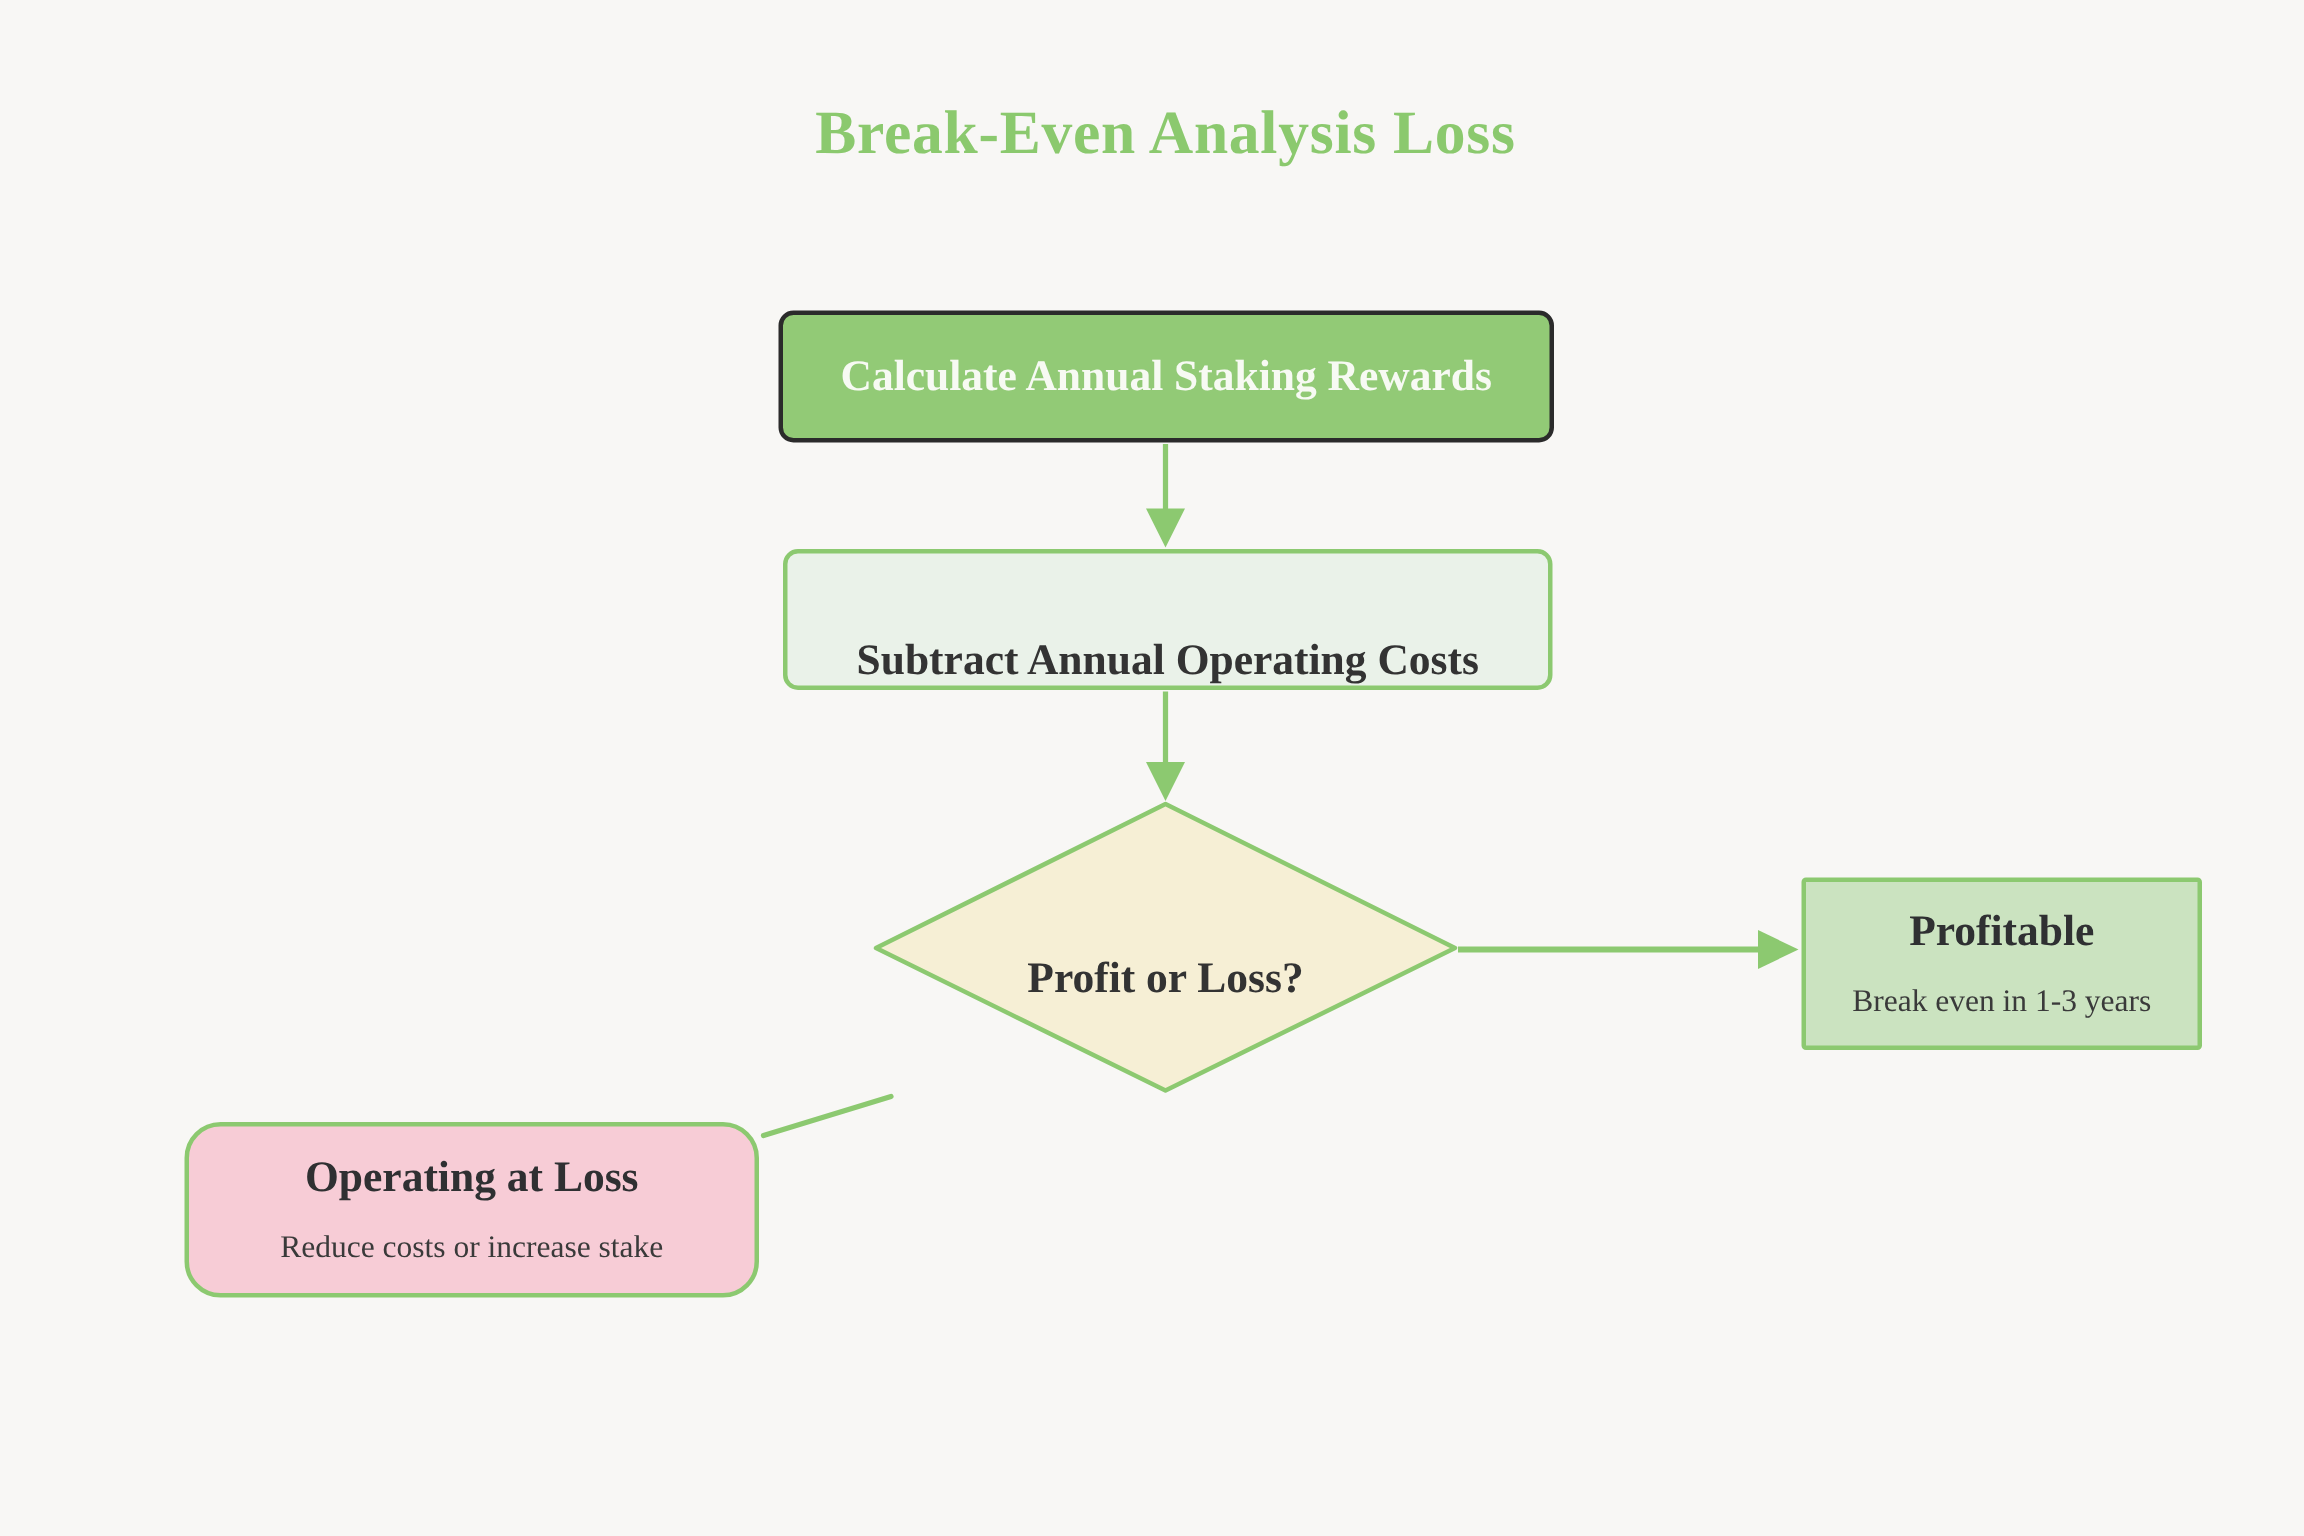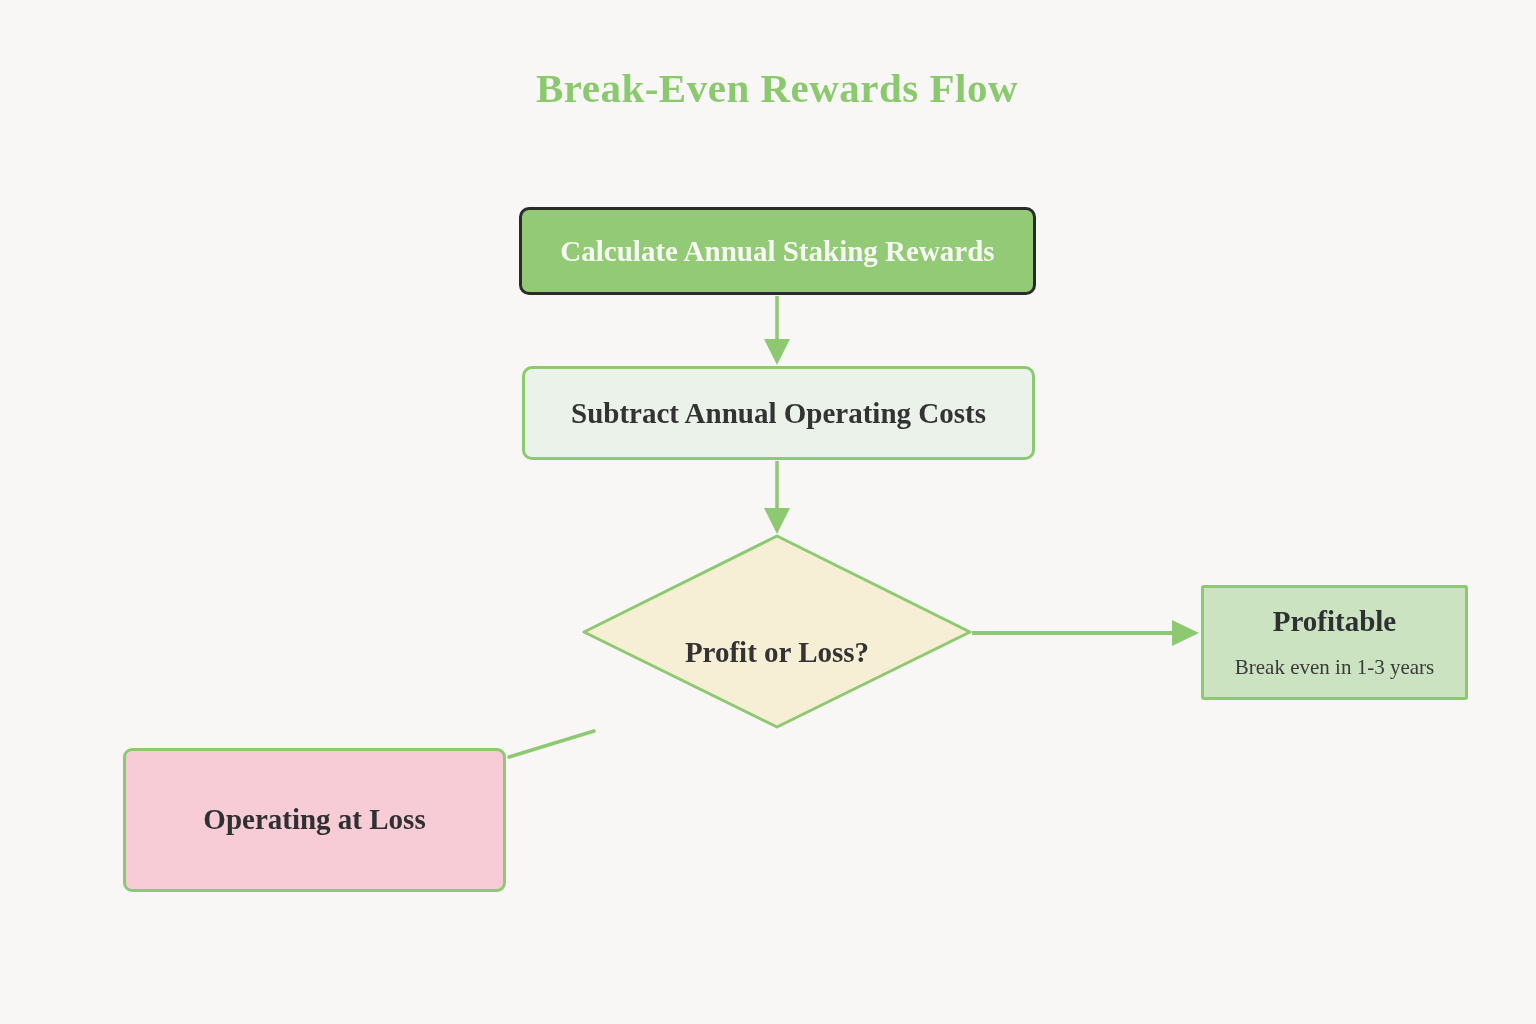--- a/index.html
+++ b/index.html
@@ -54,20 +54,21 @@
     color: #f7faf3;
     font-size: 29px;
     font-weight: bold;
   }
   .node-process {
     left: 522px; top: 366px;
     width: 513px; height: 94px;
     background: #eaf2e9;
     border: 3px solid #8cc970;
     border-radius: 10px;
+    justify-content: flex-end;
   }
   .node-process .node-label {
     color: #333333;
     font-size: 29px;
     font-weight: bold;
   }
   .decision-label {
     position: absolute;
     left: 584px; top: 612px;
     width: 386px;
@@ -80,24 +81,24 @@
   }
   .node-profitable {
     left: 1201px; top: 585px;
     width: 267px; height: 115px;
     background: #cbe3c0;
     border: 3px solid #8cc970;
     border-radius: 3px;
   }
   .node-loss {
     left: 123px; top: 748px;
-    width: 383px; height: 144px;
+    width: 383px; height: 117px;
     background: #f7ccd6;
     border: 3px solid #8cc970;
-    border-radius: 9px;
+    border-radius: 24px;
     align-items: center;
   }
   .node-title {
     color: #2f3032;
     font-size: 29px;
     font-weight: bold;
     line-height: 1.15;
   }
   .node-sub {
     color: #3a3a3a;
@@ -126,34 +127,35 @@
     <polygon points="777,536 970,632 777,727 584,632" fill="#f6efd5" stroke="#8cc970" stroke-width="3" stroke-linejoin="round"></polygon>
 
     <g>
       <line x1="972" y1="633" x2="1175" y2="633" stroke="#8cc970" stroke-width="4"></line>
       <polygon points="1199,633 1172,620 1172,646" fill="#8cc970"></polygon>
     </g>
 
     <line x1="594" y1="731" x2="509" y2="757" stroke="#8cc970" stroke-width="3.5" stroke-linecap="round"></line>
   </svg>
 
-  <div class="diagram-title">Break-Even Rewards Flow</div>
+  <div class="diagram-title">Break-Even Analysis Loss</div>
 
   <div class="node node-start">
     <div class="node-label">Calculate Annual Staking Rewards</div>
   </div>
 
   <div class="node node-process">
     <div class="node-label">Subtract Annual Operating Costs</div>
   </div>
 
   <div class="decision-label">Profit or Loss?</div>
 
   <div class="node node-profitable">
     <div class="node-title">Profitable</div>
     <div class="node-sub">Break even in 1-3 years</div>
   </div>
 
   <div class="node node-loss">
     <div class="node-title">Operating at Loss</div>
+    <div class="node-sub">Reduce costs or increase stake</div>
   </div>
 
 </div>
 
 </body></html>

